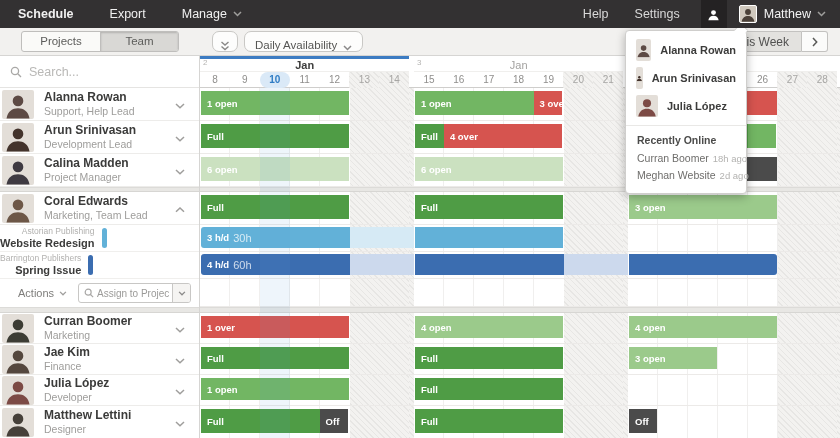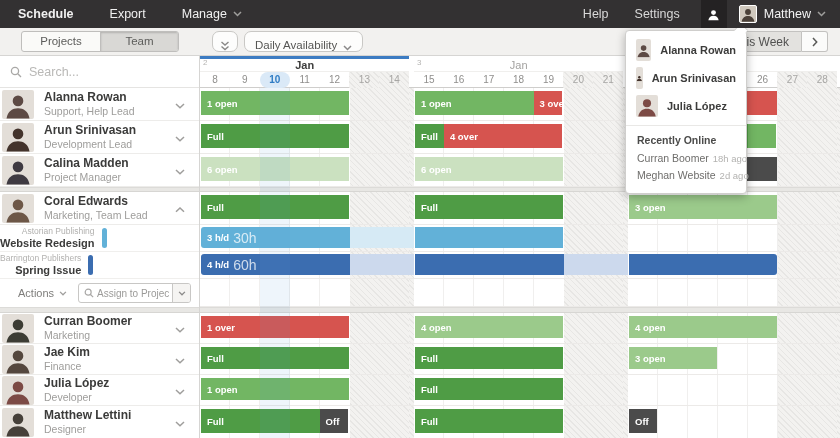--- a/index.html
+++ b/index.html
@@ -71,21 +71,21 @@
 .gday.wkend{background-image:repeating-linear-gradient(45deg,rgba(0,0,0,.05) 0 1px,transparent 1px 4px);background-color:#f3f2f0;color:#a7a6a4}
 .gday.today{color:#2f7cc4;font-weight:bold;background:#dae9f7;border-radius:8px}
 .gbody{position:absolute;top:32px;left:0;right:0;bottom:0}
 .hatch{background-image:repeating-linear-gradient(45deg,rgba(0,0,0,.05) 0 1px,transparent 1px 4px);background-color:#f3f2f0}
 .layer{position:absolute;top:0;bottom:0}
 .wklines{position:absolute;top:0;bottom:0;background-image:repeating-linear-gradient(to right,transparent 0 28.9px,#f0efee 28.9px 29.9px)}
 .rows{position:relative;z-index:1;height:100%}
 .grow{position:relative;border-bottom:1px solid #eceae8}
 .bar{position:absolute;display:flex;align-items:center;overflow:hidden;white-space:nowrap}
 .bar-label{font-size:9.5px;font-weight:bold;color:#fff;padding-left:6px}
-.bar-hours{font-size:14px;color:rgba(255,255,255,.75);padding-left:4px}
+.bar-hours{font-size:11px;color:rgba(255,255,255,.75);padding-left:4px}
 .today-overlay{position:absolute;top:0;bottom:0;z-index:30;pointer-events:none}
 
 
 .umenu{position:absolute;top:30px;left:625px;width:122px;background:#fff;border:1px solid #cfcecc;border-radius:4px;box-shadow:0 3px 10px rgba(0,0,0,.28);z-index:60;padding:5px 0 7px}
 .ucaret{position:absolute;top:-6px;left:110px;width:10px;height:10px;background:#fff;border-left:1px solid #cfcecc;border-top:1px solid #cfcecc;transform:rotate(45deg)}
 .uitem{display:flex;align-items:center;gap:9px;padding:3px 10px;cursor:pointer}
 .uitem .avatar{width:22px;height:22px}
 .uname{font-size:11px;font-weight:bold;color:#3c3c3b;white-space:nowrap}
 .udiv{height:1px;background:#e9e8e6;margin:5px 0}
 .usect{padding:3px 11px 0}

